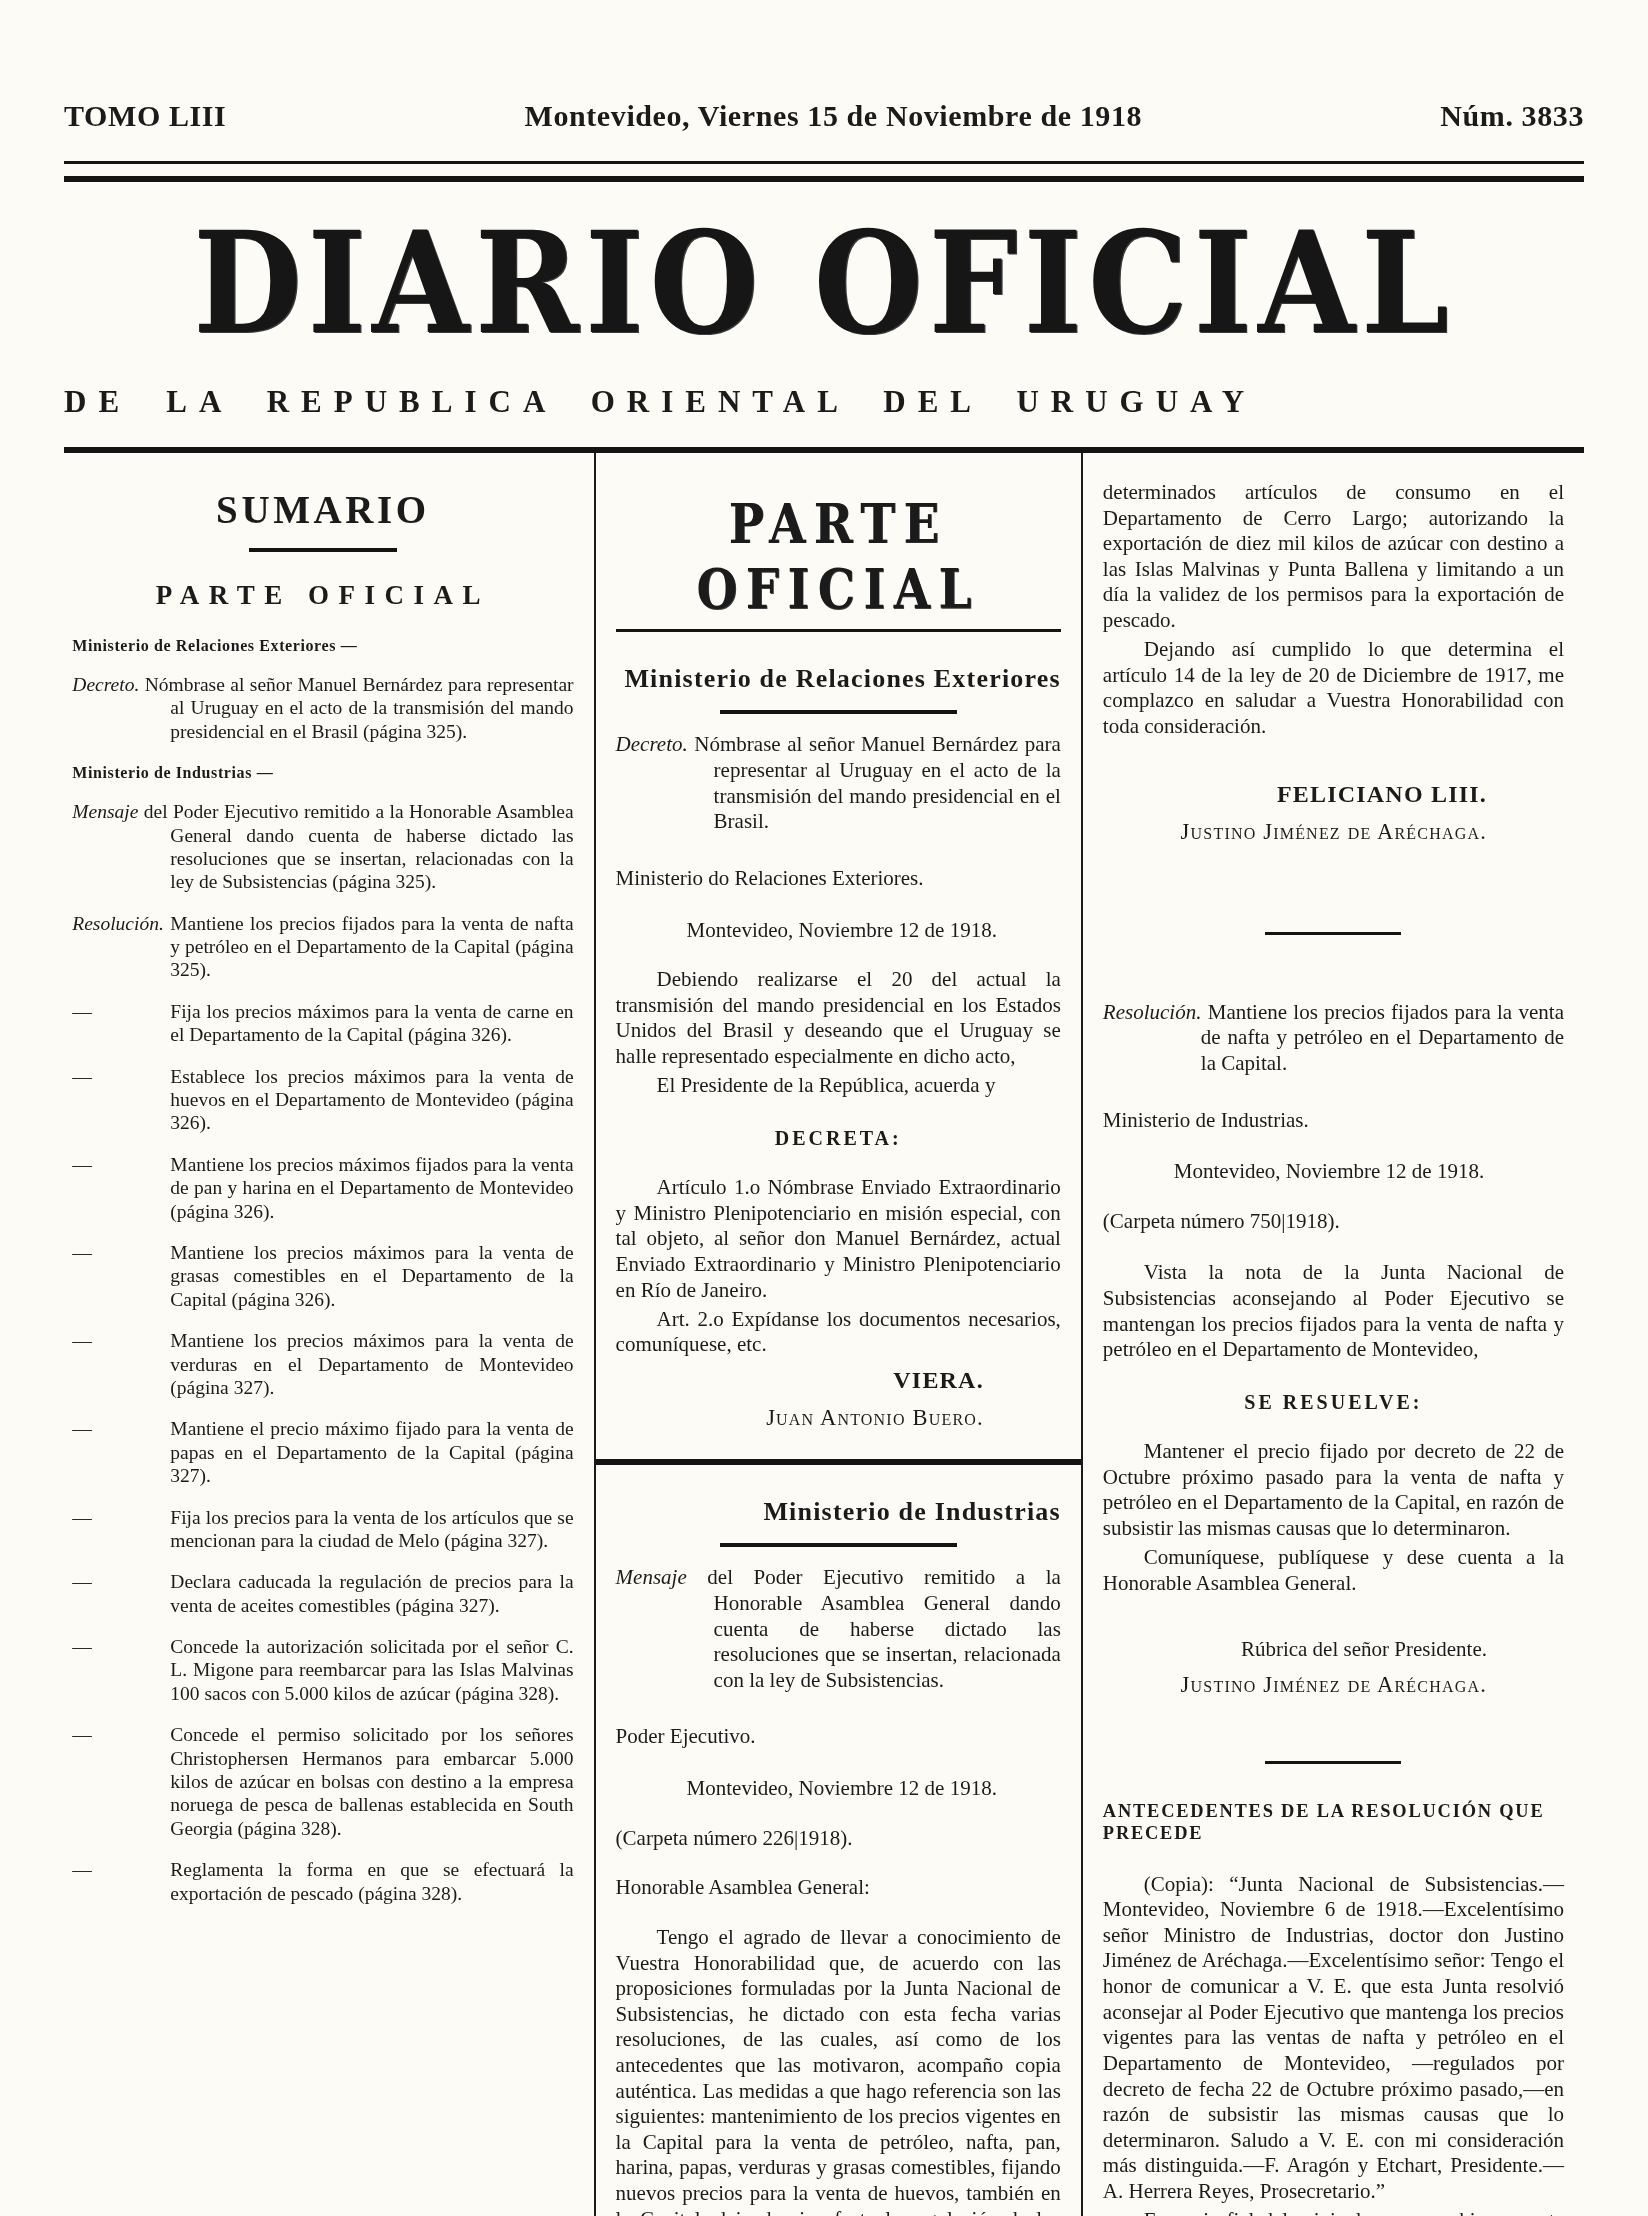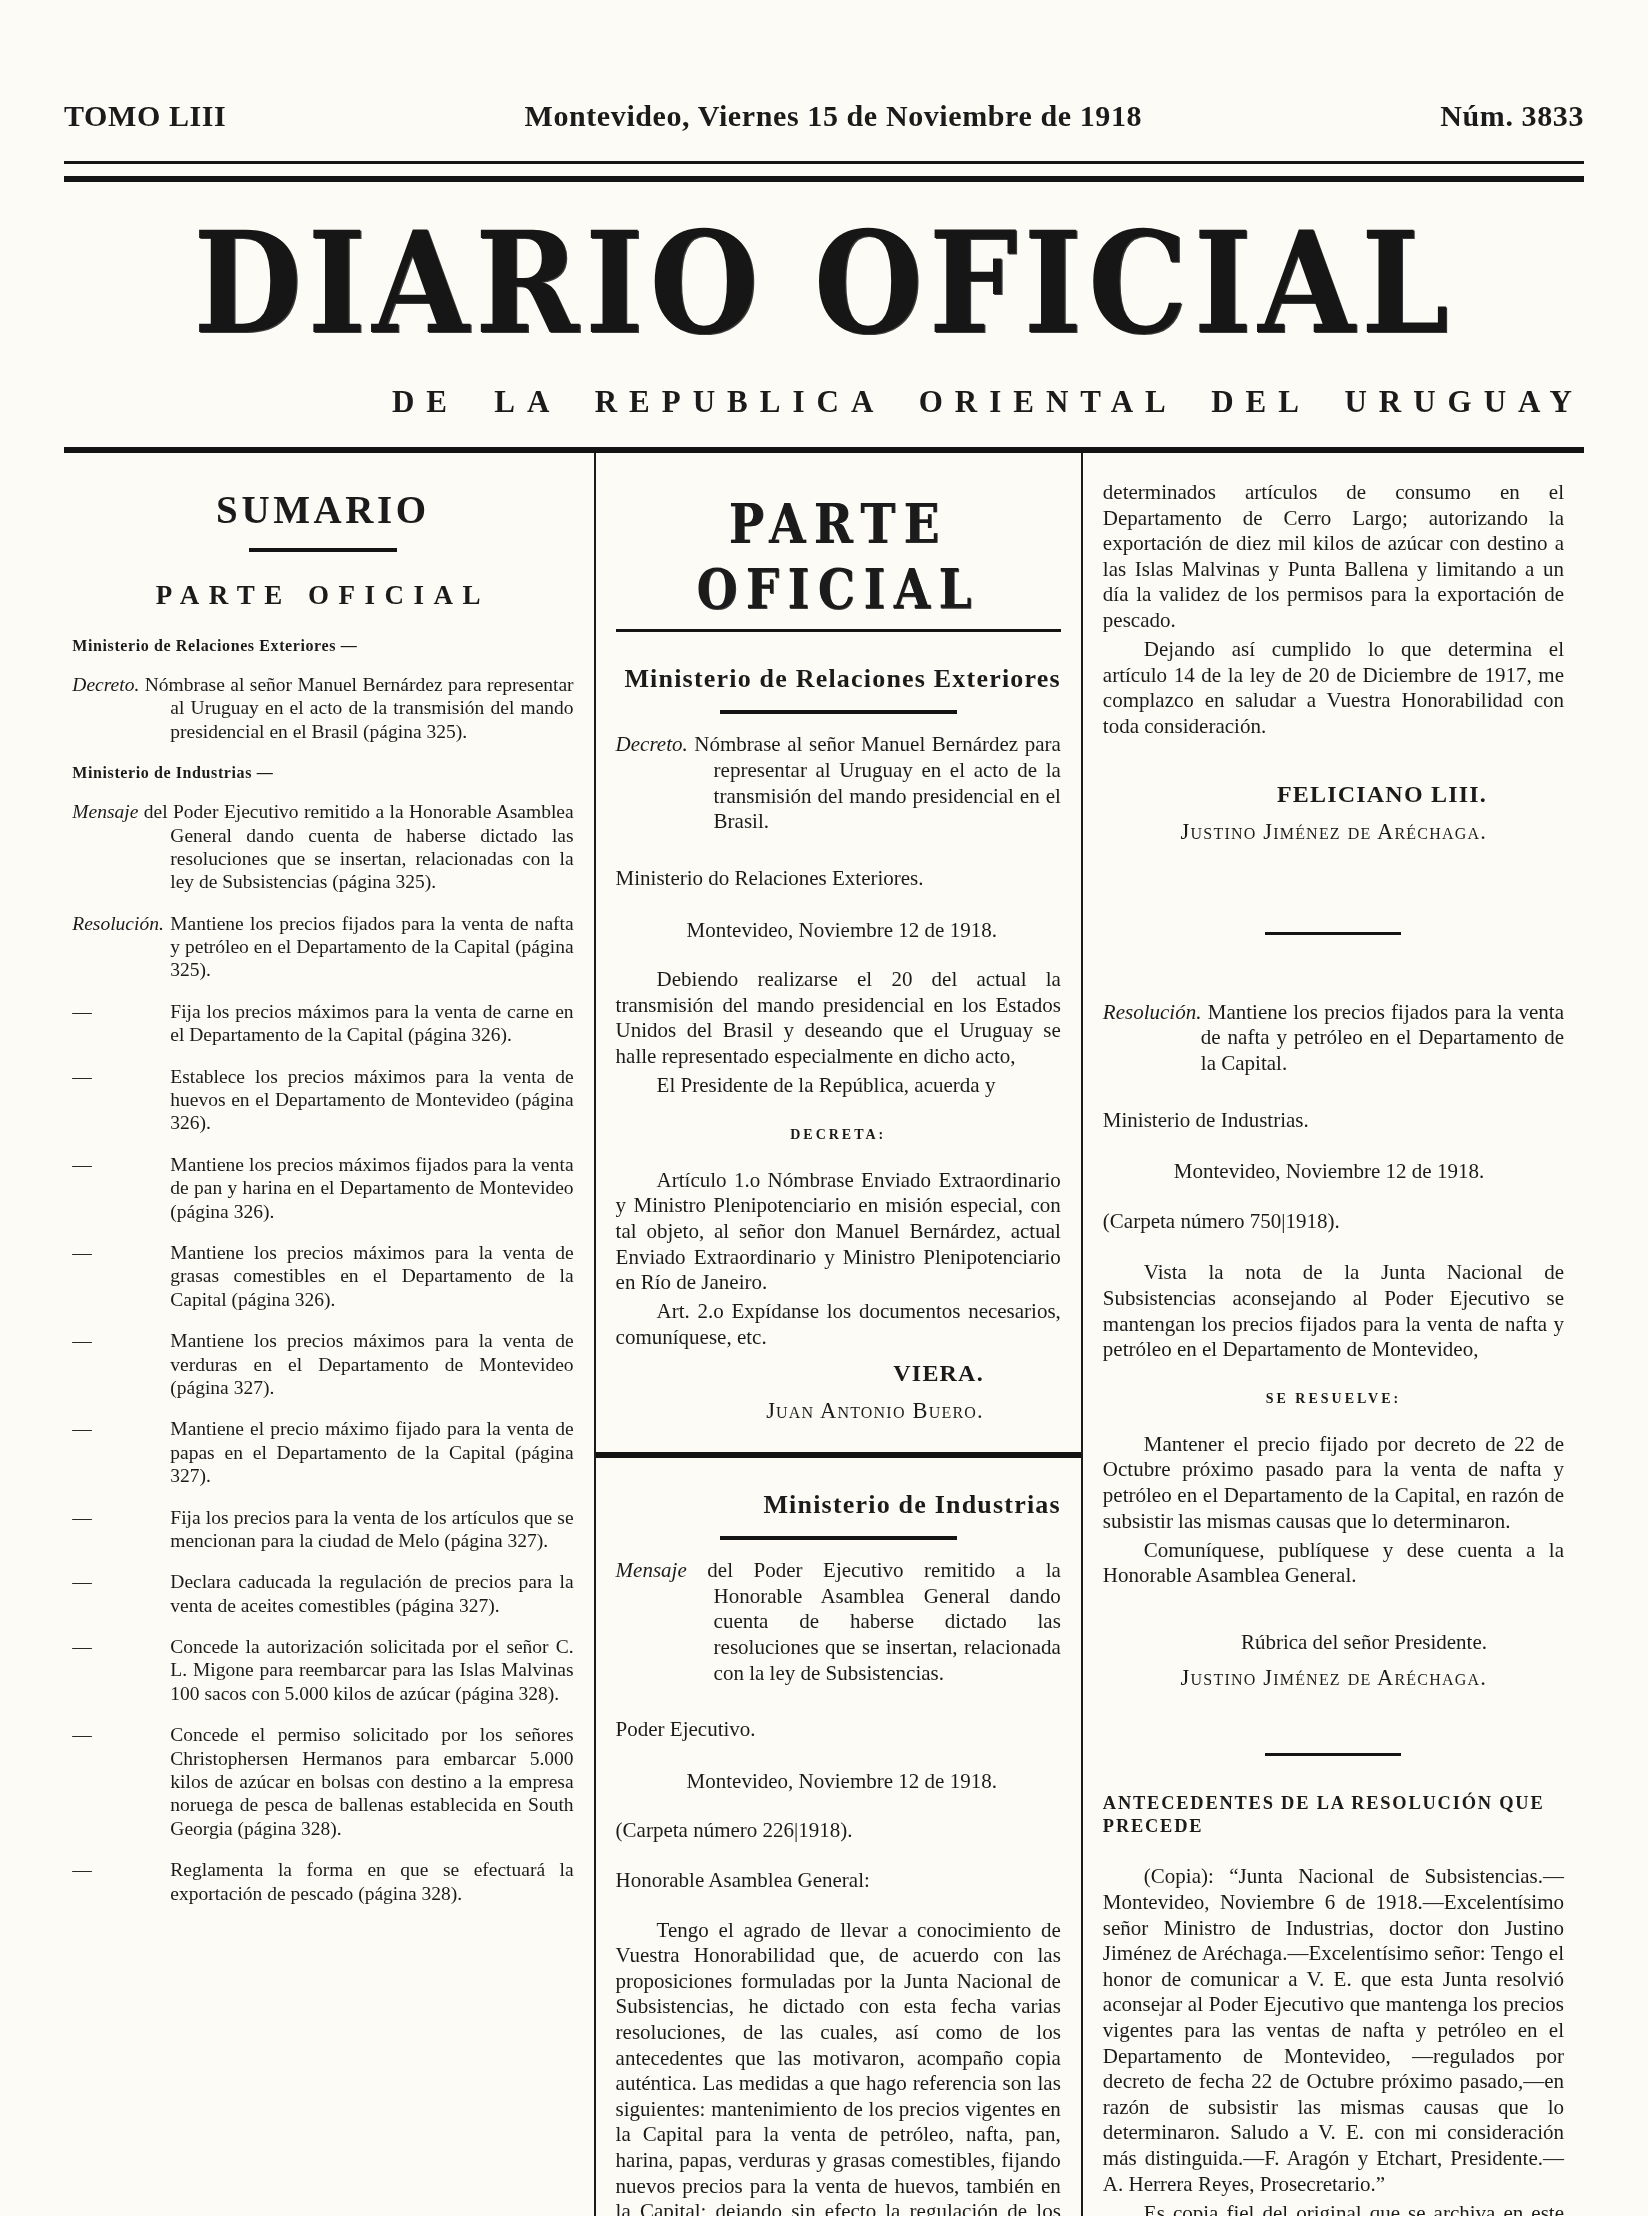--- a/index.html
+++ b/index.html
@@ -29,21 +29,21 @@
     font-size:125px;
     letter-spacing:6px;
     line-height:1;
     transform:scaleY(1.12);
     transform-origin:center top;
     color:#161616;
     text-shadow:1.2px 1.2px 0 #3c3c3c;
   }
   .paper-subtitle{
     margin-top:46px;
-    text-align:right;
+    text-align:left;
     font-weight:bold;
     font-size:31px;
     letter-spacing:12px;
     word-spacing:15.4px;
   }
   .mast-rule{margin-top:27px;height:0;border-top:6.5px solid #141414;}
   
   .columns{
     display:grid;
     grid-template-columns:1fr 0.92fr 0.95fr;
@@ -78,21 +78,21 @@
   .parte-big{
     margin:10.7px 0 0 0;text-align:center;
     font-family:"DejaVu Serif", serif;
     font-weight:bold;font-size:47px;letter-spacing:8.3px;
     transform:scaleY(1.15);transform-origin:center top;
     text-shadow:0.6px 0.6px 0 #444;
   }
   .col-rule{margin:24px 0 20px 0;border-top:3px solid #141414;}
   .thick-rule{margin:28px -20px 0 -20px;border-top:6px solid #141414;}
   .ministry-h{margin:31px 0 0 0;text-align:right;font-weight:bold;font-size:26px;letter-spacing:1.2px;}
-  .decreta{margin:27px 0 25px 0;text-align:center;font-weight:bold;font-size:14px;letter-spacing:3px;}
+  .decreta{margin:27px 0 25px 0;text-align:center;font-weight:bold;font-size:20px;letter-spacing:3px;}
   .antecedentes{margin:36px 0 27px 0;text-align:left;font-weight:bold;font-size:18.4px;letter-spacing:1.8px;text-indent:0;}
   .gap-sm{height:24px;}
   .gap-md{height:47px;}
   .gap-lg{height:71px;}
 </style>
 </head>
 <body>
 
 <div class="sheet">
   <div class="inner">

